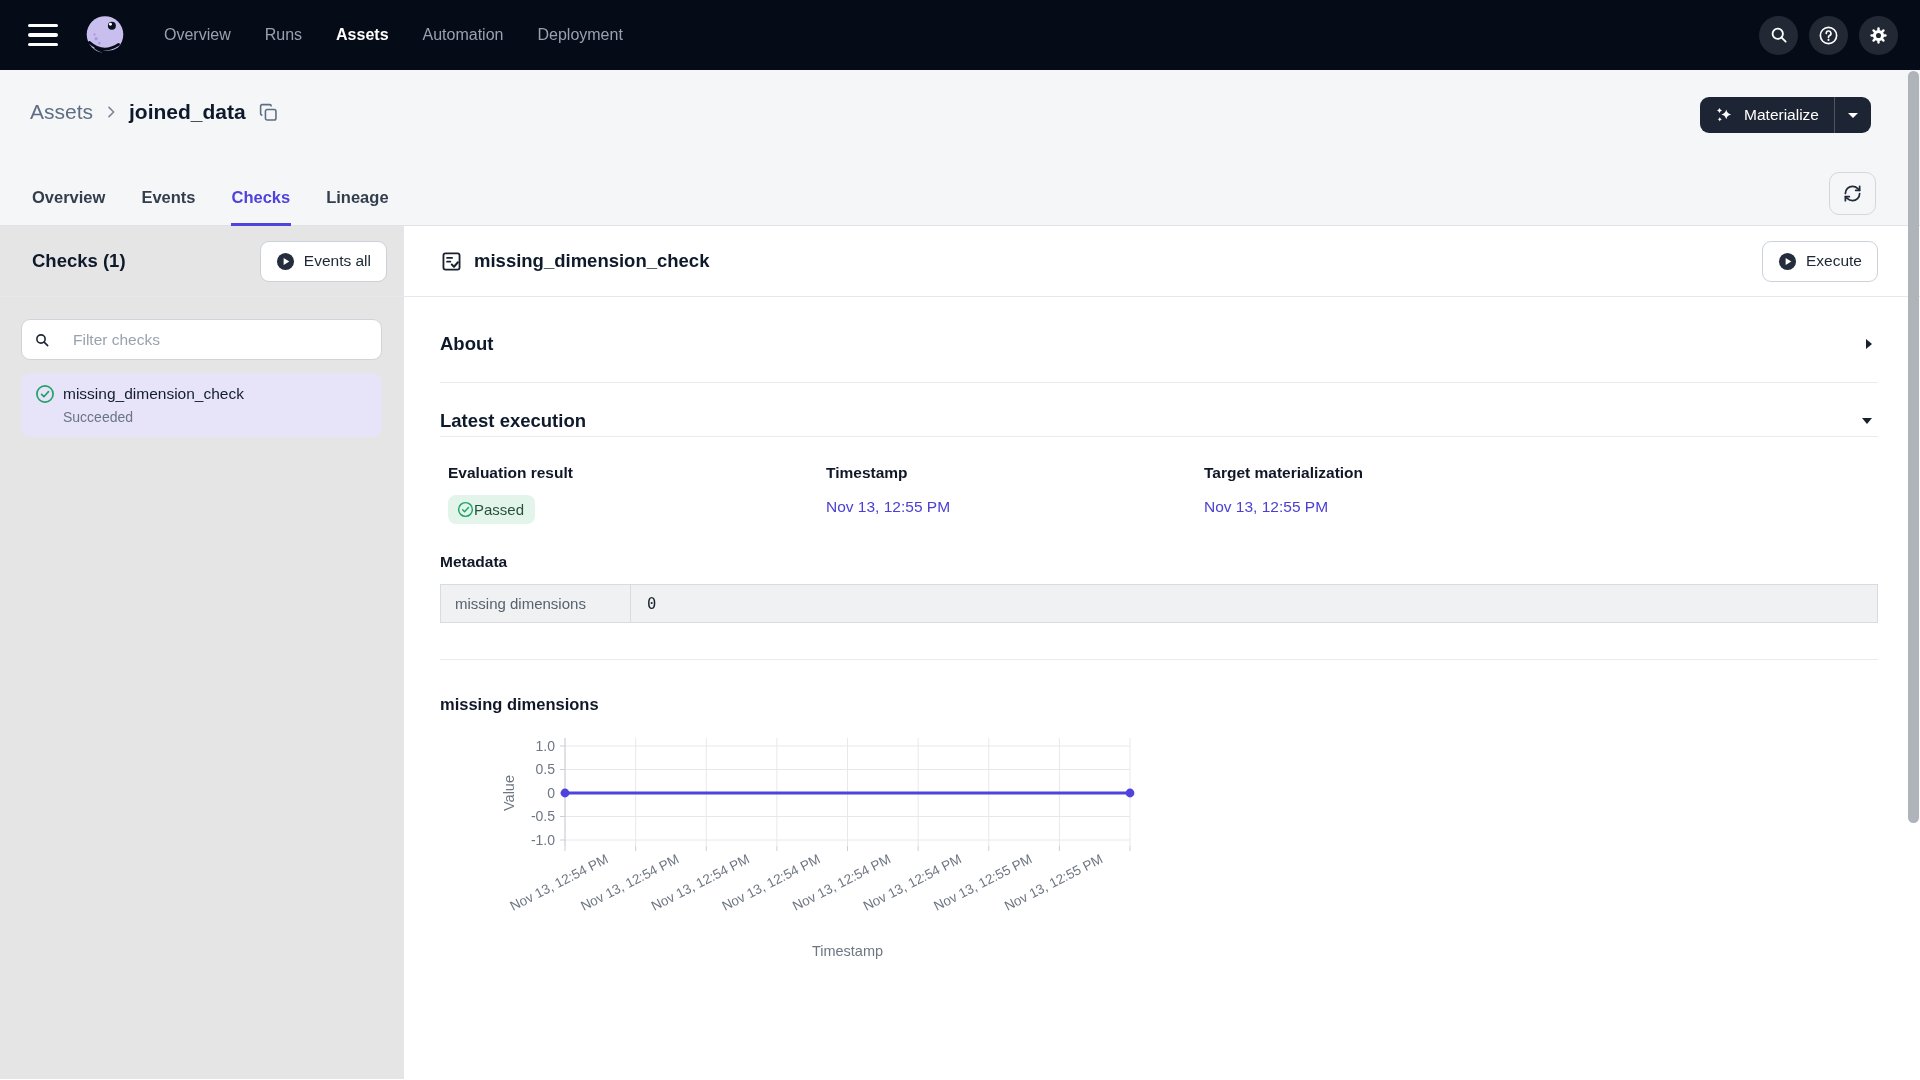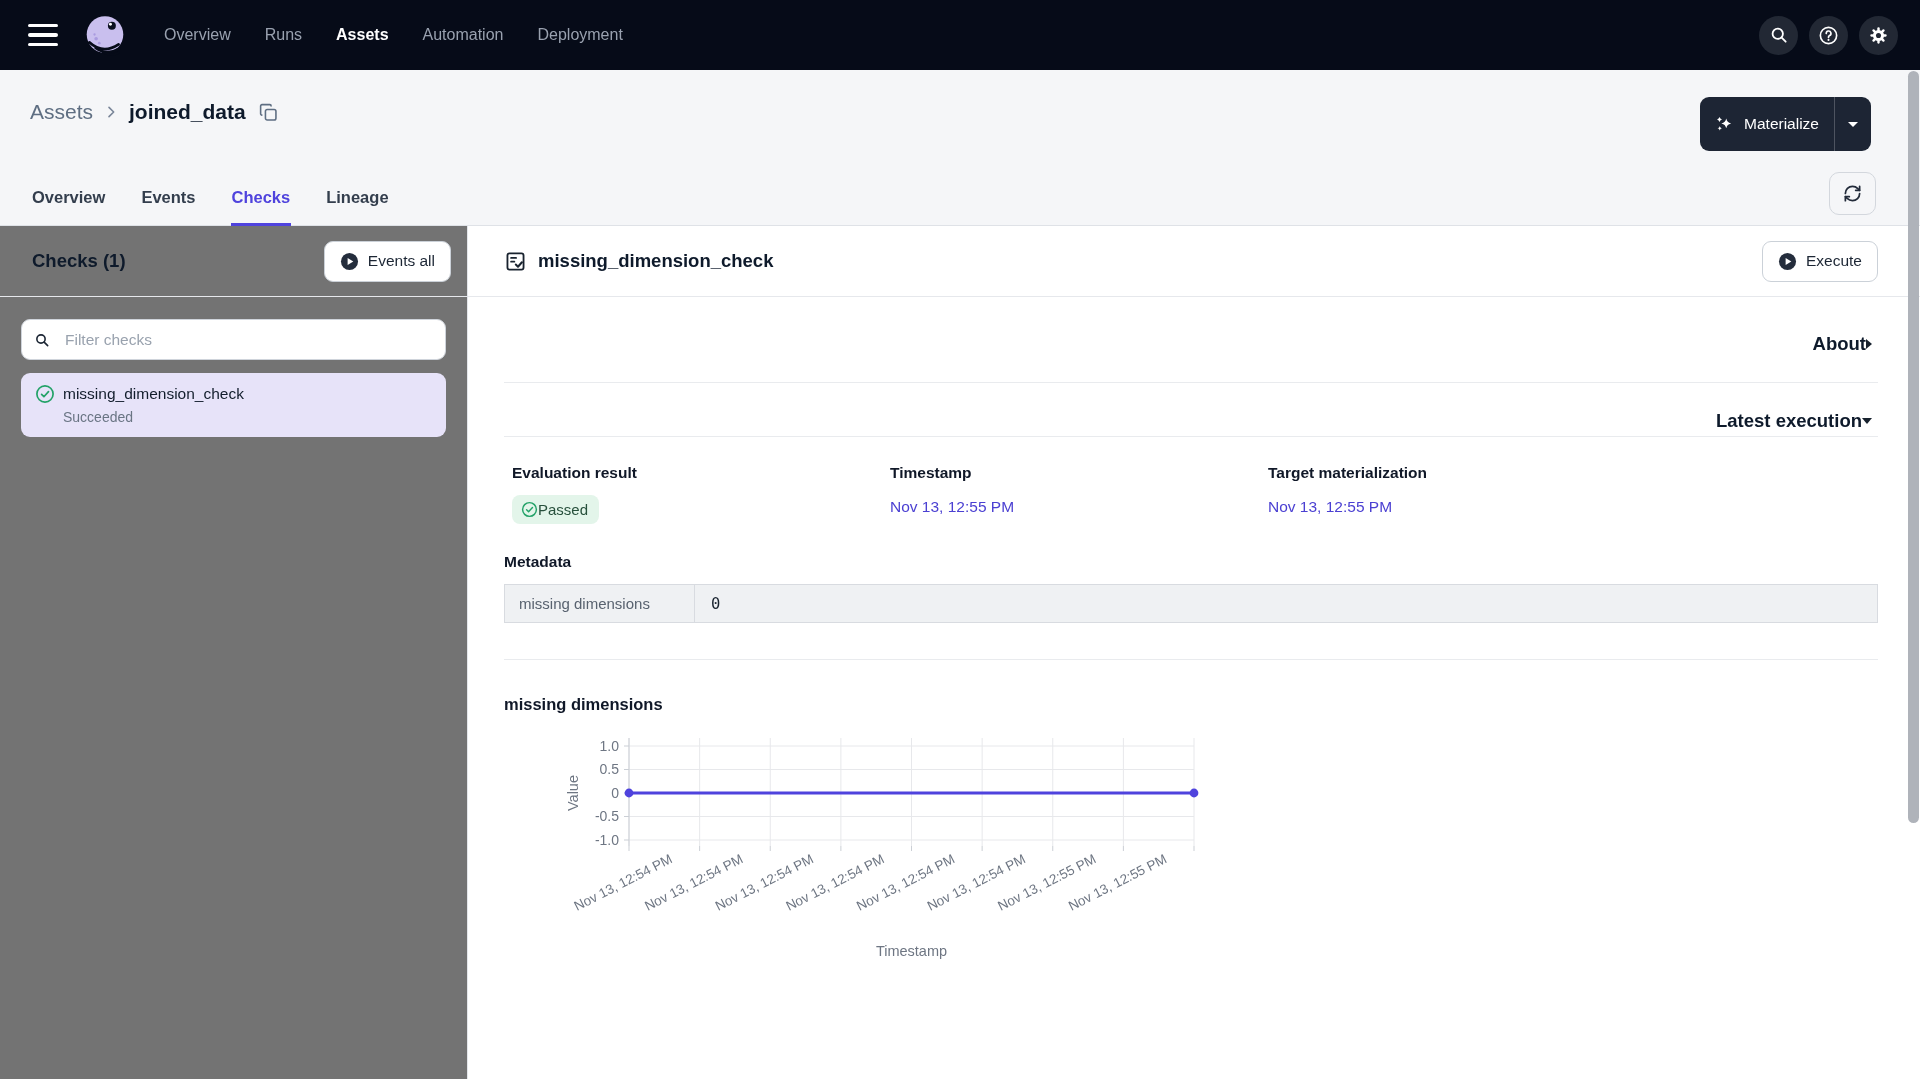--- a/index.html
+++ b/index.html
@@ -18,54 +18,54 @@
   .topnav .spacer { flex:1; }
   .navicons { display:flex; align-items:center; gap:11px; }
   .iconbtn { width:39px; height:39px; border-radius:50%; background:#222834; display:flex; align-items:center; justify-content:center; cursor:pointer; }
 
   
   .page-header { position:relative; height:156px; background:#F5F6F8; border-bottom:1px solid #DFE2E7; }
   .crumb-row { display:flex; align-items:center; padding:30px 0 0 30px; gap:10px; }
   .crumb-link { font-size:21px; color:#5E6E82; cursor:pointer; }
   .crumb-current { font-size:21px; font-weight:700; color:#0E1A2B; }
   .copy-btn { background:none; border:none; cursor:pointer; display:flex; margin-left:2px; }
-  .materialize { position:absolute; top:27px; right:49px; height:54px; display:flex; align-items:stretch;
+  .materialize { position:absolute; top:27px; right:49px; height:36px; display:flex; align-items:stretch;
     background:#1D2534; border-radius:9px; overflow:hidden; color:#fff; }
   .materialize .main { display:flex; align-items:center; gap:9px; padding:0 15px 0 14px; font-size:15.5px; font-weight:500; cursor:pointer; }
   .materialize .divider { width:1px; background:rgba(255,255,255,.22); margin:0; }
   .materialize .caret-part { width:36px; display:flex; align-items:center; justify-content:center; cursor:pointer; }
   .caret-down-w { width:0; height:0; border-left:5px solid transparent; border-right:5px solid transparent; border-top:5.5px solid #fff; }
   .tabs { position:absolute; left:31px; bottom:-1px; display:flex; gap:34px; }
   .tab { font-size:16.5px; font-weight:700; color:#333E4D; padding:0 1px 16px; cursor:pointer; border-bottom:3px solid transparent; }
   .tab.active { color:#4F43DD; border-bottom-color:#4F43DD; }
   .refresh-btn { position:absolute; right:44px; bottom:10px; width:47px; height:43px; border:1px solid #D3D7DD;
     border-radius:10px; background:transparent; display:flex; align-items:center; justify-content:center; cursor:pointer; }
 
   
   .panels { display:flex; height:853px; }
-  .left-panel { width:468px; border-right:1px solid #E3E6EA; background:#737373; flex:none; }
+  .left-panel { width:404px; border-right:1px solid #E3E6EA; background:#e5e5e5; flex:none; }
   .panel-head { height:71px; border-bottom:1px solid #E6E8EC; display:flex; align-items:center; justify-content:space-between; padding:0 16px 0 32px; }
   .panel-title { font-size:18.5px; font-weight:700; color:#0E1A2B; }
   .btn { display:inline-flex; align-items:center; gap:9px; height:41px; padding:0 15px; background:#fff;
     border:1px solid #CBD1D8; border-radius:9px; font-size:15.5px; color:#1C2634; cursor:pointer; font-family:inherit; }
   .panel-body { padding:22px 21px; }
-  .filter-box { display:flex; align-items:center; gap:15px; height:41px; border:1px solid #CFD4DB; border-radius:9px; padding:0 12px; background:#fff; }
+  .filter-box { display:flex; align-items:center; gap:23px; height:41px; border:1px solid #CFD4DB; border-radius:9px; padding:0 12px; background:#fff; }
   .filter-box input { border:none; outline:none; flex:1; font-size:15.5px; color:#1C2634; font-family:inherit; background:transparent; }
   .filter-box input::placeholder { color:#99A2AE; }
   .check-item { margin-top:13px; background:#E7E3F9; border-radius:9px; padding:11px 14px 12px; cursor:pointer; }
   .check-item .row { display:flex; align-items:center; gap:8px; }
   .check-item .name { font-size:15.5px; font-weight:500; color:#121D2C; }
   .check-item .status { font-size:14px; color:#6A7584; margin:5px 0 0 28px; }
 
   
   .detail { flex:1; background:#fff; }
   .detail-head { height:71px; border-bottom:1px solid #E6E8EC; display:flex; align-items:center; justify-content:space-between; padding:0 42px 0 36px; }
   .detail-title { display:flex; align-items:center; gap:11px; font-size:18.5px; font-weight:700; color:#0E1A2B; }
   .detail-body { padding:0 42px 40px 36px; }
-  .section-head { display:flex; align-items:center; justify-content:flex-end; border-bottom:1px solid #E9EBEE; cursor:pointer; }
+  .section-head { display:flex; align-items:center; justify-content:space-between; border-bottom:1px solid #E9EBEE; cursor:pointer; }
   .section-head h2 { font-size:18.5px; font-weight:700; color:#0E1A2B; }
   .sh-about { padding:36px 6px 27px 0; }
   .sh-latest { padding:27px 6px 4px 0; }
   .sh-plots { padding:25px 6px 22px 0; }
   .tri-right { width:0; height:0; border-top:5px solid transparent; border-bottom:5px solid transparent; border-left:6.5px solid #18222E; }
   .tri-down { width:0; height:0; border-left:5px solid transparent; border-right:5px solid transparent; border-top:6.5px solid #18222E; }
   .latest-wrap { border-bottom:1px solid #E9EBEE; padding-bottom:36px; }
   .exec-grid { display:flex; padding-top:27px; }
   .exec-col { width:370px;margin-left:8px; }
   .col-label { font-size:15.5px; font-weight:700; color:#101828; }

